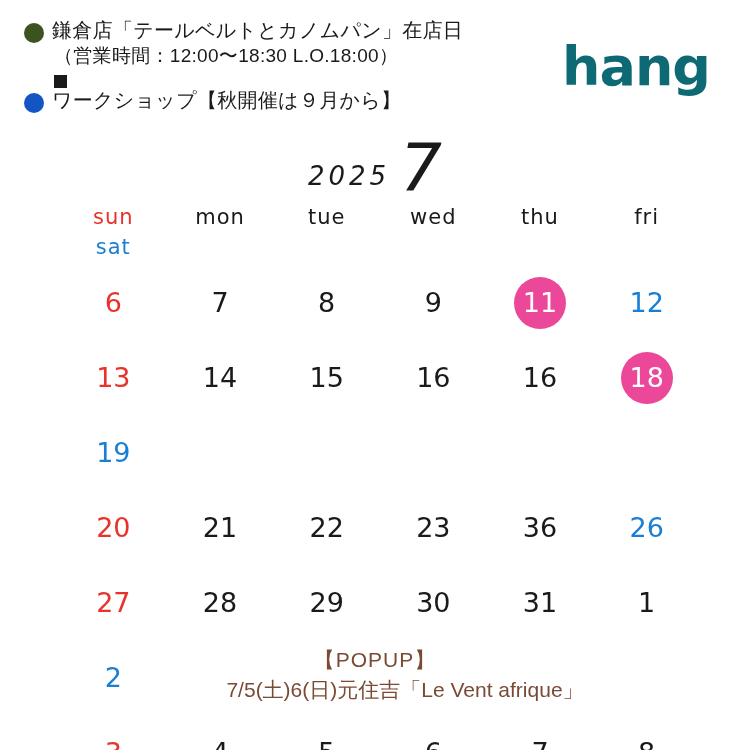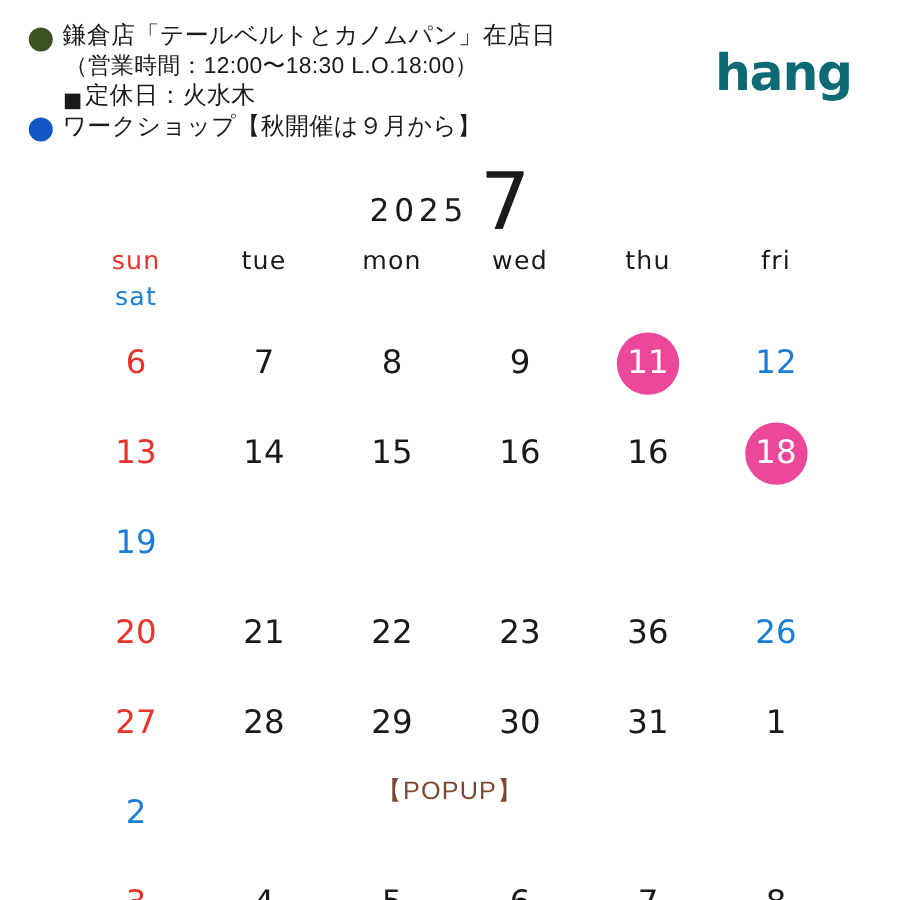--- a/index.html
+++ b/index.html
@@ -59,37 +59,38 @@
   .legend-text.small {
     font-size: 19px;
   }
 
   
   .logo {
     position: absolute;
     top: 40px;
     right: 40px;
     font-family: "DejaVu Sans", sans-serif;
-    font-size: 42px;
+    font-size: 54px;
     font-weight: bold;
     color: #0d6a74;
     letter-spacing: -1px;
     line-height: 1;
   }
 
   
   .month-head {
     position: absolute;
     top: 138px;
     left: 0;
     width: 750px;
     text-align: center;
     display: flex;
     justify-content: center;
     align-items: flex-end;
+    font-style: italic;
   }
   .year {
     font-size: 26px;
     letter-spacing: 4px;
     color: #1a1a1a;
     padding-bottom: 10px;
     font-family: "DejaVu Sans", sans-serif;
   }
   .month-num {
     font-size: 66px;
@@ -166,40 +167,39 @@
 <div class="legend">
   <div class="legend-row">
     <span class="dot dot-green"></span>
     <span class="legend-text">鎌倉店「テールベルトとカノムパン」在店日</span>
   </div>
   <div class="legend-row sub">
     <span class="legend-text small">（営業時間：12:00〜18:30 L.O.18:00）</span>
   </div>
   <div class="legend-row sub">
     <span class="sq"></span>
-    <span class="legend-text">定休日：火水木</span>
   </div>
   <div class="legend-row">
     <span class="dot dot-blue"></span>
     <span class="legend-text">ワークショップ【秋開催は９月から】</span>
   </div>
 </div>
 
 <div class="logo">hang</div>
 
 <div class="month-head">
   <span class="year">2025</span>
   <span class="month-num">7</span>
 </div>
 
 <div class="cal">
   <div class="cal-row">
     <div class="dow" style="color:#e8332a">sun</div>
+    <div class="dow">mon</div>
     <div class="dow">tue</div>
-    <div class="dow">mon</div>
     <div class="dow">wed</div>
     <div class="dow">thu</div>
     <div class="dow">fri</div>
     <div class="dow" style="color:#1a7fd4">sat</div>
   </div>
   <div id="weeks-container">
       <div class="cal-row">
         <div class="day-cell">
           <div class="day sun">6</div>
         </div>
@@ -306,13 +306,14 @@
         </div>
         <div class="day-cell">
           <div class="day sat">9</div>
         </div>
       </div>
     </div>
 </div>
 
 <div class="footer">
   <div class="popup-title">【POPUP】</div>
+  <div class="popup-detail">7/5(土)6(日)元住吉「Le Vent afrique」</div>
 </div>
 
 </body></html>

